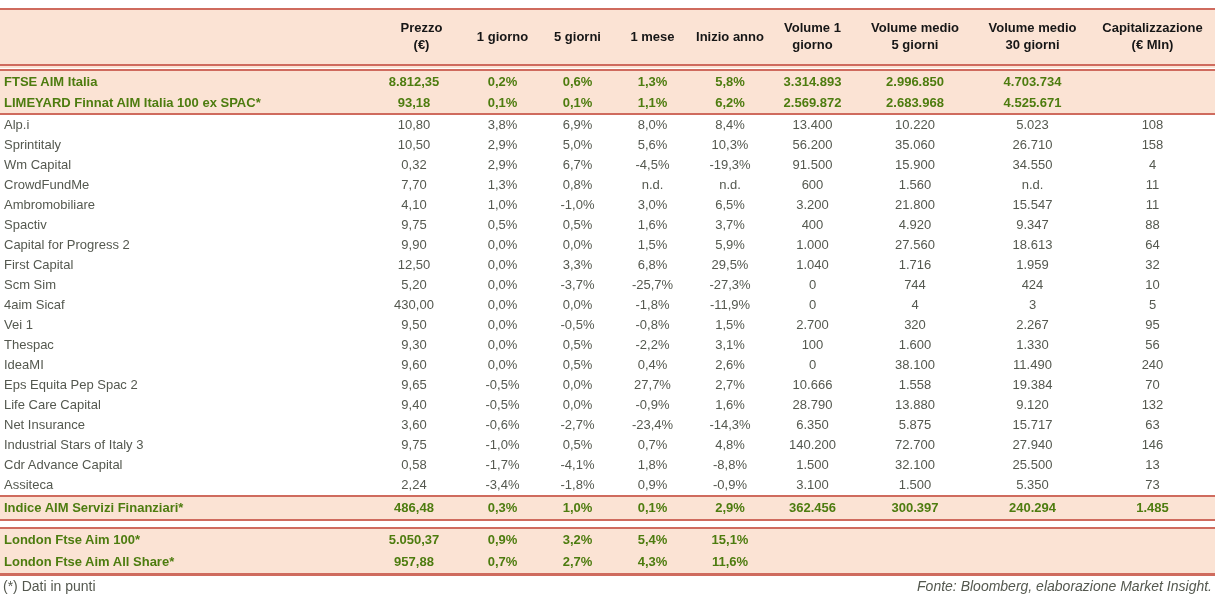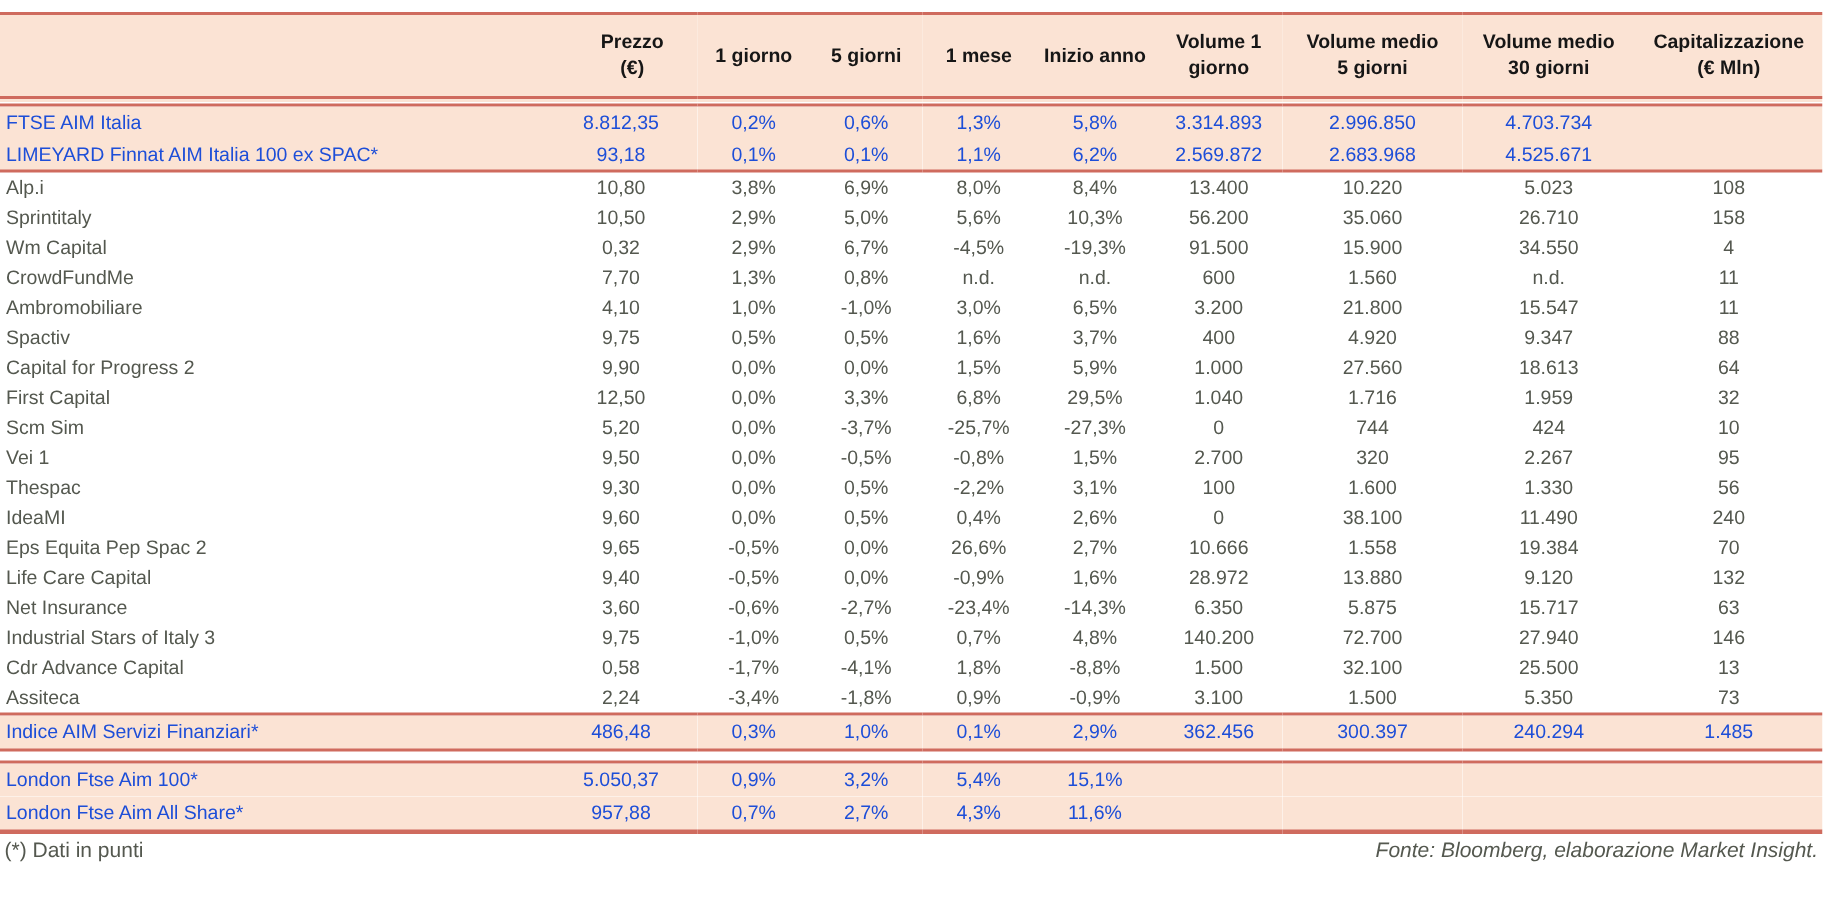--- a/index.html
+++ b/index.html
@@ -50,22 +50,22 @@
     text-align: left;
     padding-left: 4px;
   }
   td.prezzo {
     text-align: center;
     padding-right: 18px;
   }
   
   tbody.band td {
     background: #fbe3d4;
-    color: #1d4ed8;
-    font-weight: normal;
+    color: #4d7c0f;
+    font-weight: bold;
     height: 21px;
     line-height: 21px;
   }
   tbody#index-rows { border-bottom: 2px solid #cf6b5e; }
   tbody#summary-rows {
     border-top: 2px solid #cf6b5e;
     border-bottom: 2px solid #cf6b5e;
   }
   tbody#summary-rows td { height: 22px; line-height: 22px; margin-top: 44px; }
   tbody#spacer-section td {
@@ -258,20 +258,32 @@
           <td class="num">0,0%</td>
           <td class="num">-3,7%</td>
           <td class="num">-25,7%</td>
           <td class="num">-27,3%</td>
           <td class="num">0</td>
           <td class="num">744</td>
           <td class="num">424</td>
           <td class="num">10</td>
         </tr>
         <tr>
+          <td class="name">4aim Sicaf</td>
+          <td class="prezzo">430,00</td>
+          <td class="num">0,0%</td>
+          <td class="num">0,0%</td>
+          <td class="num">-1,8%</td>
+          <td class="num">-11,9%</td>
+          <td class="num">0</td>
+          <td class="num">4</td>
+          <td class="num">3</td>
+          <td class="num">5</td>
+        </tr>
+        <tr>
           <td class="name">Vei 1</td>
           <td class="prezzo">9,50</td>
           <td class="num">0,0%</td>
           <td class="num">-0,5%</td>
           <td class="num">-0,8%</td>
           <td class="num">1,5%</td>
           <td class="num">2.700</td>
           <td class="num">320</td>
           <td class="num">2.267</td>
           <td class="num">95</td>
@@ -298,35 +310,35 @@
           <td class="num">0</td>
           <td class="num">38.100</td>
           <td class="num">11.490</td>
           <td class="num">240</td>
         </tr>
         <tr>
           <td class="name">Eps Equita Pep Spac 2</td>
           <td class="prezzo">9,65</td>
           <td class="num">-0,5%</td>
           <td class="num">0,0%</td>
-          <td class="num">26,6%</td>
+          <td class="num">27,7%</td>
           <td class="num">2,7%</td>
           <td class="num">10.666</td>
           <td class="num">1.558</td>
           <td class="num">19.384</td>
           <td class="num">70</td>
         </tr>
         <tr>
           <td class="name">Life Care Capital</td>
           <td class="prezzo">9,40</td>
           <td class="num">-0,5%</td>
           <td class="num">0,0%</td>
           <td class="num">-0,9%</td>
           <td class="num">1,6%</td>
-          <td class="num">28.972</td>
+          <td class="num">28.790</td>
           <td class="num">13.880</td>
           <td class="num">9.120</td>
           <td class="num">132</td>
         </tr>
         <tr>
           <td class="name">Net Insurance</td>
           <td class="prezzo">3,60</td>
           <td class="num">-0,6%</td>
           <td class="num">-2,7%</td>
           <td class="num">-23,4%</td>

